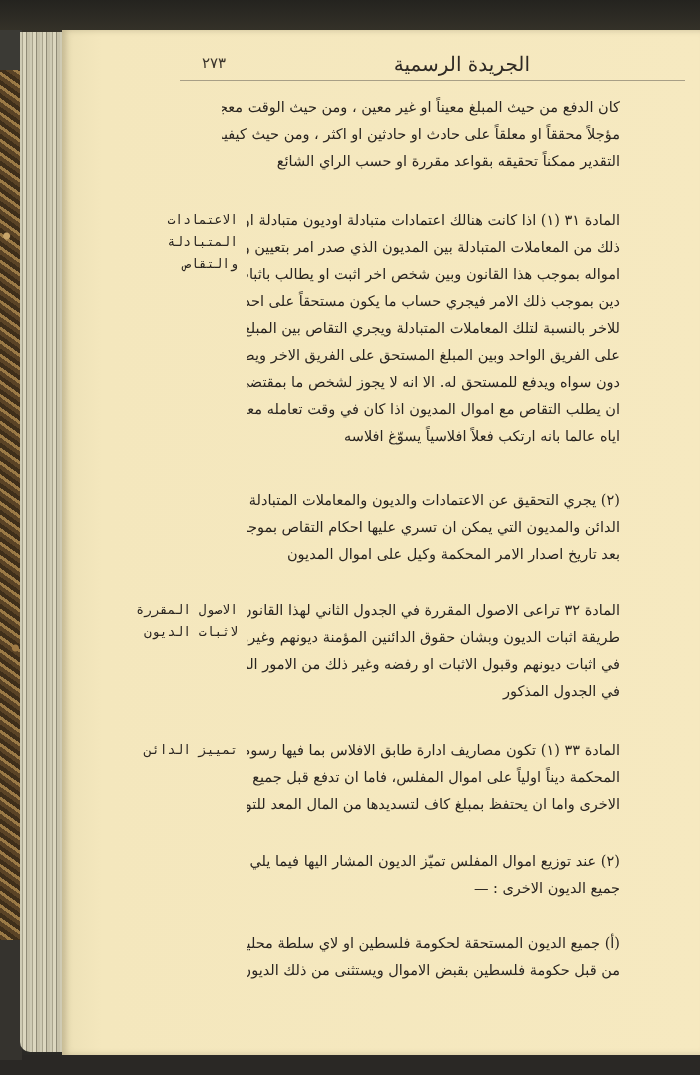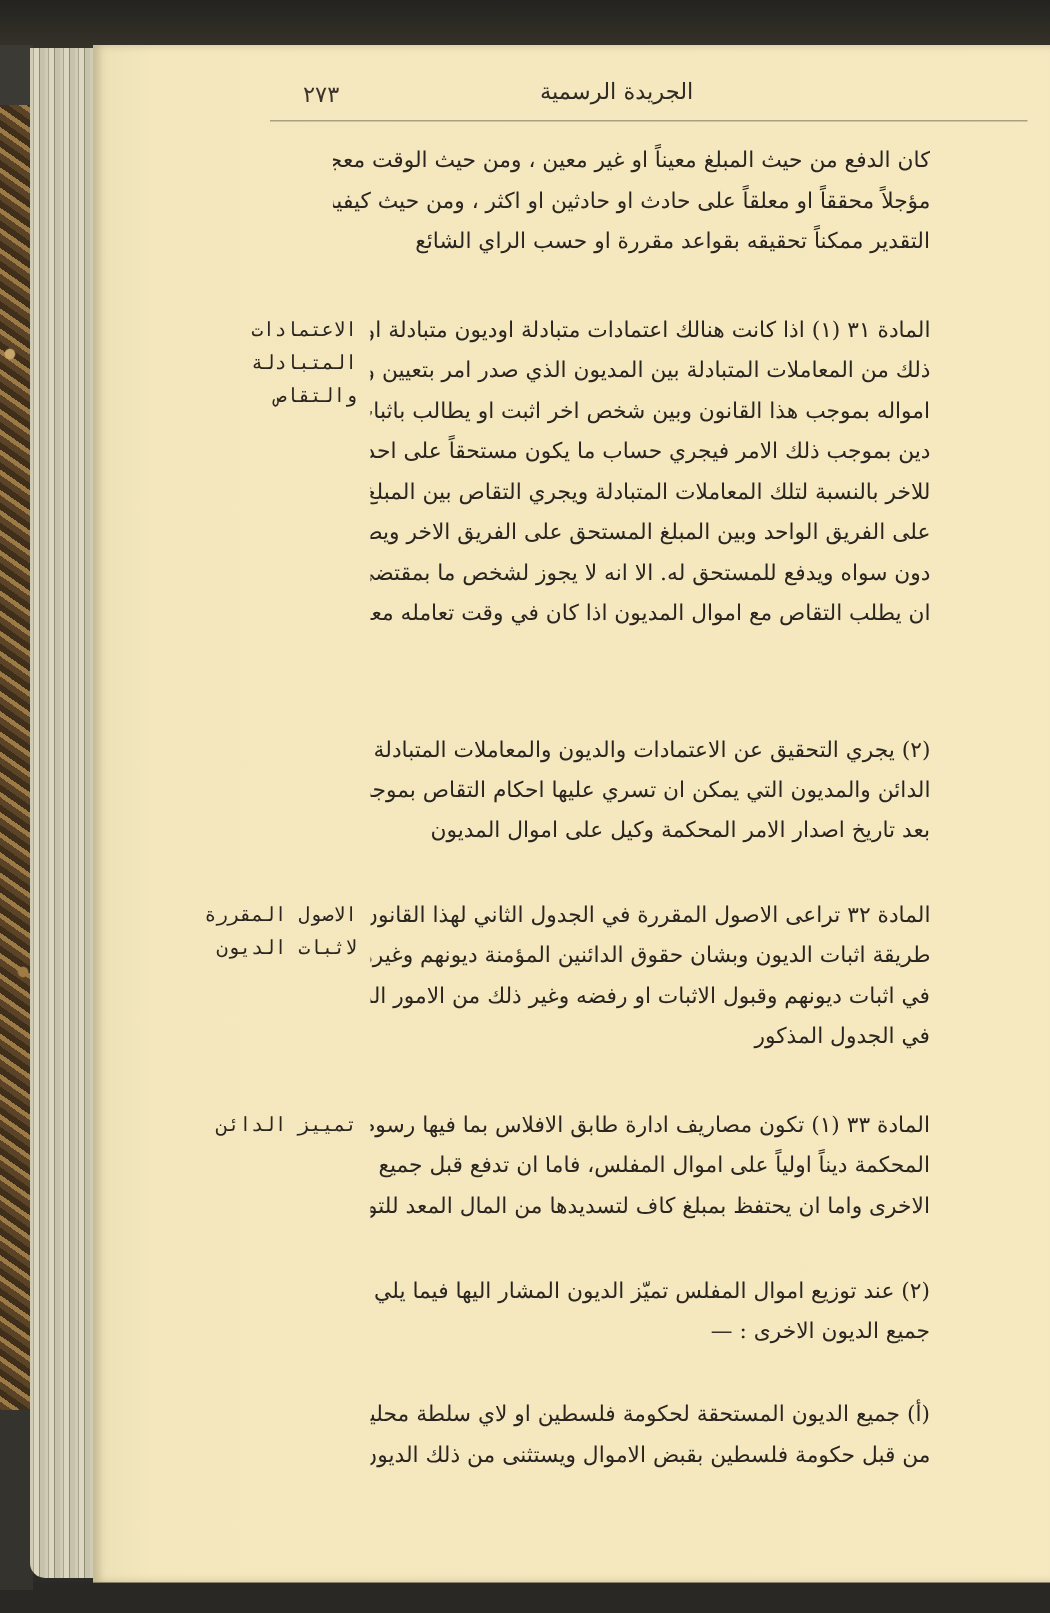--- a/index.html
+++ b/index.html
@@ -32,22 +32,22 @@
     .header {
       position: absolute; left: 118px; top: 22px; width: 505px; height: 28px;
       border-bottom: 1px solid #a89f86;
     }
     .page-number {
       position: absolute; left: 22px; top: 2px; font-size: 15px; color: #3a342c;
       font-family: "DejaVu Sans", sans-serif;
       text-align: right;
     }
     .running-title {
-      position: absolute; left: 180px; width: 170px; text-align: left; top: 0px;
-      font-size: 15px; color: #2f2a24;
+      position: absolute; left: 180px; width: 170px; text-align: right; top: 0px;
+      font-size: 20px; color: #2f2a24;
     }
     .text-block {
       position: absolute; direction: rtl; text-align: justify; text-align-last: right;
       color: #2a2520; font-size: 14.5px; line-height: 27px;
     }
     .line { display: block; white-space: nowrap; overflow: hidden; }
     .margin-note {
       position: absolute; direction: rtl; text-align: right; color: #2a2520;
       font-size: 13px; line-height: 22px; font-family: Liberation Mono, monospace;
     }
@@ -81,20 +81,21 @@
   </div>
   <div class="text-block" style="left:185px; top:177px; width:373px;">
     <span class="line">المادة ٣١ (١)   اذا كانت هنالك اعتمادات متبادلة اوديون متبادلة اوغير</span>
     <span class="line">ذلك من المعاملات المتبادلة بين المديون الذي صدر امر بتعيين وكيل على</span>
     <span class="line">امواله بموجب هذا القانون وبين شخص اخر اثبت او يطالب باثبات</span>
     <span class="line">دين بموجب ذلك الامر فيجري حساب ما يكون مستحقاً على احد الفريقين</span>
     <span class="line">للاخر بالنسبة لتلك المعاملات المتبادلة ويجري التقاص بين المبلغ المستحق</span>
     <span class="line">على الفريق الواحد وبين المبلغ المستحق على الفريق الاخر ويطالب بالرصيد</span>
     <span class="line">دون سواه ويدفع للمستحق له. الا انه لا يجوز لشخص ما بمقتضى هذه المادة</span>
     <span class="line">ان يطلب التقاص مع اموال المديون اذا كان في وقت تعامله معه واقراضه</span>
+    <span class="line">اياه عالما بانه ارتكب فعلاً افلاسياً يسوّغ افلاسه</span>
   </div>
 
   <div class="text-block" style="left:185px; top:457px; width:373px;">
     <span class="line">(٢)   يجري التحقيق عن الاعتمادات والديون والمعاملات المتبادلة بين</span>
     <span class="line">الدائن والمديون التي يمكن ان تسري عليها احكام التقاص بموجب هذه المادة</span>
     <span class="line">بعد تاريخ اصدار الامر المحكمة وكيل على اموال المديون</span>
   </div>
 
   <div class="margin-note" style="left:72px; top:570px; width:104px;">
     <div>الاصول المقررة</div>

